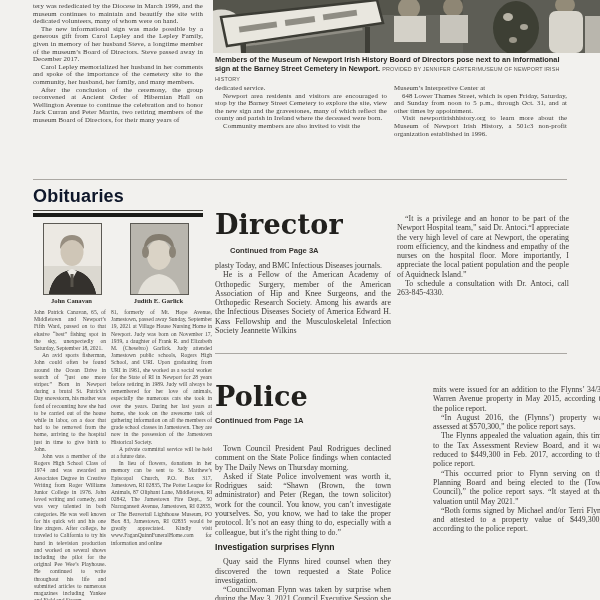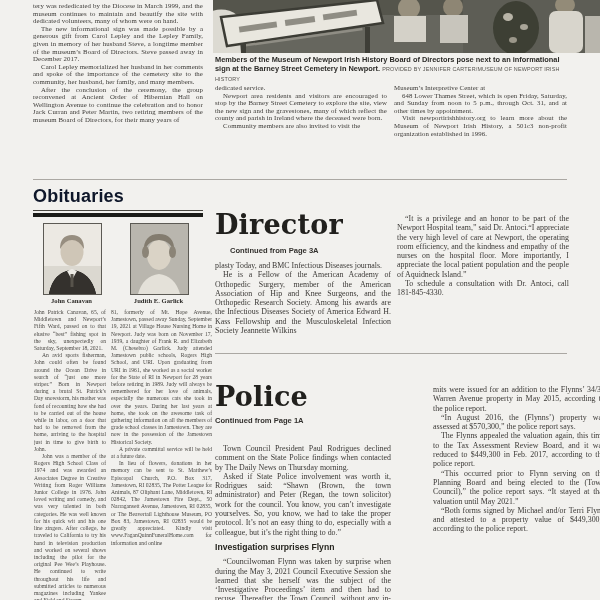--- a/index.html
+++ b/index.html
@@ -136,31 +136,32 @@
   </div>
 
   <div class="abs headline" style="left:215px;top:209px;">Director</div>
   <div class="abs contd" style="left:215px;top:246px;margin-left:15px;">Continued from Page 3A</div>
   <div class="abs artbody" style="left:215px;top:261px;width:176px;">
     <p class="p">plasty Today, and BMC Infectious Diseases journals.</p>
     <p class="p ind">He is a Fellow of the American Academy of Orthopedic Surgery, member of the American Association of Hip and Knee Surgeons, and the Orthopedic Research Society. Among his awards are the Infectious Diseases Society of America Edward H. Kass Fellowship and the Musculoskeletal Infection Society Jeannette Wilkins</p>
   </div>
   <div class="abs artbody" style="left:397px;top:214px;width:172px;">
     <p class="p ind">“It is a privilege and an honor to be part of the Newport Hospital team,” said Dr. Antoci.“I appreciate the very high level of care at Newport, the operating room efficiency, and the kindness and empathy of the nurses on the hospital floor. More importantly, I appreciate the local patient population and the people of Aquidneck Island.”</p>
-    <p class="p ind">To schedule a consultation with Dr. Antoci, call 181-845-4330.</p>
+    <p class="p ind">To schedule a consultation with Dr. Antoci, call 263-845-4330.</p>
   </div>
 
   <div class="abs rule" style="left:215px;top:353px;width:352px;"></div>
 
   <div class="abs headline" style="left:215px;top:381px;">Police</div>
   <div class="abs contd" style="left:215px;top:416px;">Continued from Page 1A</div>
   <div class="abs artbody" style="left:215px;top:432px;width:176px;height:168px;overflow:hidden;margin-top:12px;">
     <p class="p ind">Town Council President Paul Rodrigues declined comment on the State Police findings when contacted by The Daily News on Thursday morning.</p>
     <p class="p ind">Asked if State Police involvement was worth it, Rodrigues said: “Shawn (Brown, the town administrator) and Peter (Regan, the town solicitor) work for the council. You know, you can’t investigate yourselves. So, you know, we had to take the proper protocol. It’s not an easy thing to do, especially with a colleague, but it’s the right thing to do.”</p>
     <p class="subhead">Investigation surprises Flynn</p>
+    <p class="p ind">Quay said the Flynns hired counsel when they discovered the town requested a State Police investigation.</p>
     <p class="p ind">“Councilwoman Flynn was taken by surprise when during the May 3, 2021 Council Executive Session she learned that she herself was the subject of the ‘Investigative Proceedings’ item and then had to recuse. Thereafter, the Town Council, without any in-house inquiry or investigation, went directly to the Rhode Island State</p>
   </div>
   <div class="abs artbody" style="left:397px;top:385px;width:172px;height:215px;overflow:hidden;margin-left:36px;">
     <p class="p">mits were issued for an addition to the Flynns’ 34/38 Warren Avenue property in May 2015, according to the police report.</p>
     <p class="p ind">“In August 2016, the (Flynns’) property was assessed at $570,300,” the police report says.</p>
     <p class="p ind">The Flynns appealed the valuation again, this time to the Tax Assessment Review Board, and it was reduced to $449,300 in Feb. 2017, according to the police report.</p>
     <p class="p ind">“This occurred prior to Flynn serving on the Planning Board and being elected to the (Town Council),” the police report says. “It stayed at that valuation until May 2021.”</p>
     <p class="p ind">“Both forms signed by Michael and/or Terri Flynn and attested to a property value of $449,300,” according to the police report.</p>
 
   </div>

